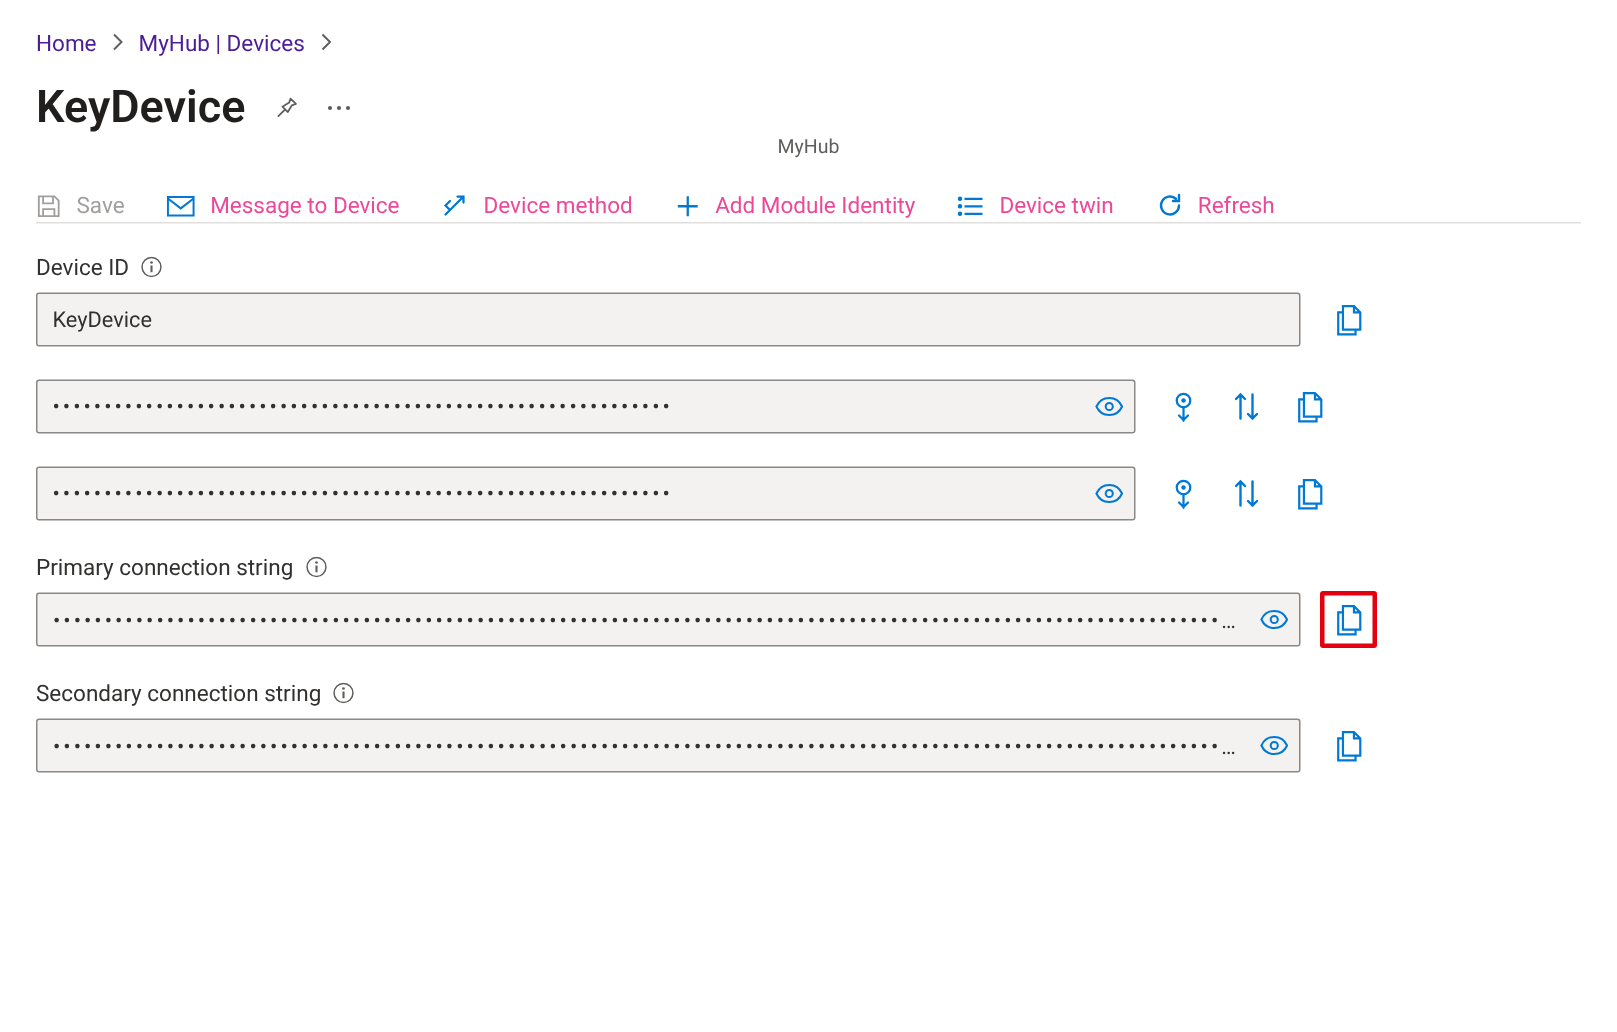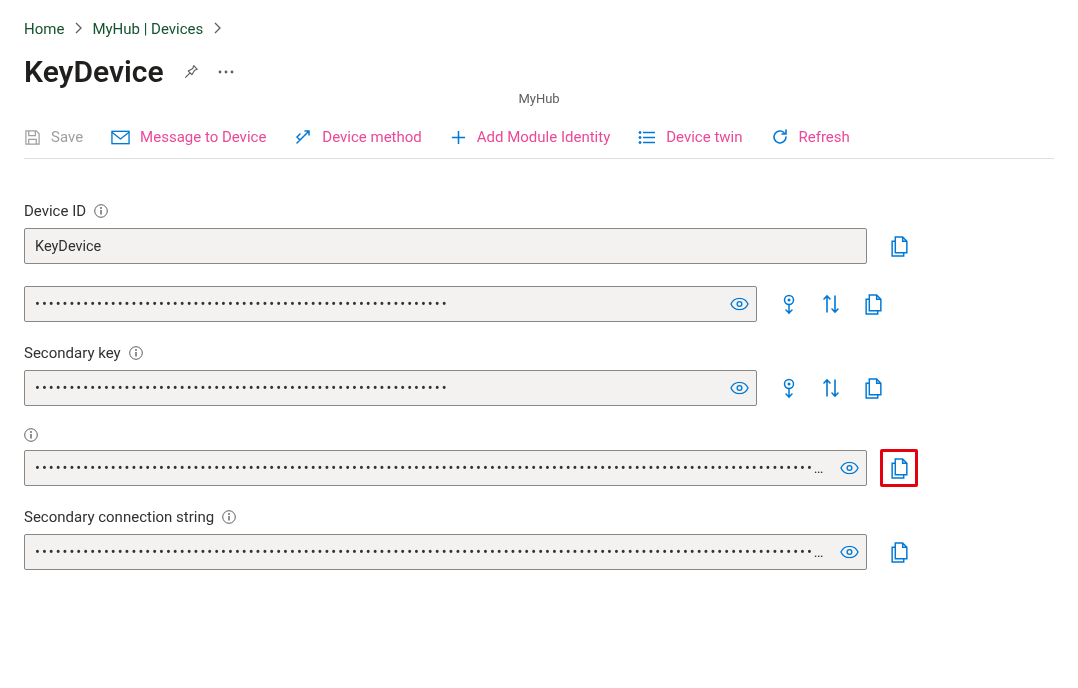--- a/index.html
+++ b/index.html
@@ -3,21 +3,21 @@
 <meta charset="utf-8">
 <style>
   * { box-sizing: border-box; margin: 0; padding: 0; }
   body {
     font-family: "Segoe UI", -apple-system, BlinkMacSystemFont, Roboto, "Helvetica Neue", sans-serif;
     font-size: 14px;
     color: #323130;
     background: #ffffff;
     padding: 20px 24px;
   }
-  a { color: #14532d; text-decoration: none; }
+  a { color: #4c1d95; text-decoration: none; }
 
   
   .breadcrumb {
     display: flex;
     align-items: center;
     gap: 10px;
     font-size: 15px;
     color: #0078d4;
     margin-bottom: 16px;
   }
@@ -47,21 +47,21 @@
     margin-top: 2px;
     margin-bottom: 22px;
     text-align: center;
   }
 
   
   .toolbar {
     display: flex;
     align-items: center;
     gap: 28px;
-    padding-bottom: 12px;
+    padding-bottom: 2px;
     border-bottom: 1px solid #e1dfdd;
   }
   .tbtn {
     display: flex;
     align-items: center;
     gap: 10px;
     cursor: pointer;
     font-size: 15px;
     color: #ec4899;
   }
@@ -70,21 +70,21 @@
     cursor: default;
   }
   .tbtn .icon { display: flex; align-items: center; }
   .tbtn:not(.disabled) .icon svg { }
   .icon-blue svg { stroke: #0078d4; }
   .icon-blue svg path, .icon-blue svg rect, .icon-blue svg line, .icon-blue svg circle, .icon-blue svg polyline {
     stroke: #0078d4;
   }
 
   
-  .form-section { margin-top: 43px; }
+  .form-section { margin-top: 20px; }
   .field { margin-bottom: 22px; }
   .field-label-row {
     display: flex;
     align-items: center;
     gap: 8px;
     margin-bottom: 8px;
     font-size: 15px;
     color: #323130;
   }
   .info-icon {
@@ -286,30 +286,20 @@
       </span>
       <span class="icon-btn">
         <svg width="19" height="21" viewBox="0 0 18 20" fill="none">
             <path d="M5 1h7l4 4v11H5V1z M12 1v4h4 M5 5H2v14h11v-3" stroke="#0078d4" stroke-width="1.4"></path>
           </svg>
       </span>
     </div>
   </div>
 
   <div class="field">
-    <div class="field-label-row">
-      <span>Secondary key</span>
-      <span class="info-icon">
-        <svg width="14" height="14" viewBox="0 0 14 14" fill="none">
-            <circle cx="7" cy="7" r="6.3" stroke="#605e5c" stroke-width="1"></circle>
-            <circle cx="7" cy="4" r="0.9" fill="#605e5c"></circle>
-            <rect x="6.3" y="6" width="1.4" height="4.5" fill="#605e5c"></rect>
-          </svg>
-      </span>
-    </div>
     <div class="field-row">
       <div class="input-wrap" style="width:733px">
         <input class="text-input masked" type="text" readonly="" value="••••••••••••••••••••••••••••••••••••••••••••••••••••••••••••" style="">
         <span class="reveal-btn">
           <svg width="19" height="13" viewBox="0 0 20 13" fill="none">
               <path d="M1 6.5C3 2 7 0.5 10 0.5s7 1.5 9 6c-2 4.5-6 6-9 6s-7-1.5-9-6z" stroke="#0078d4" stroke-width="1.4"></path>
               <circle cx="10" cy="6.5" r="2.5" stroke="#0078d4" stroke-width="1.4"></circle>
             </svg>
         </span>
       </div>
@@ -328,20 +318,21 @@
       <span class="icon-btn">
         <svg width="19" height="21" viewBox="0 0 18 20" fill="none">
             <path d="M5 1h7l4 4v11H5V1z M12 1v4h4 M5 5H2v14h11v-3" stroke="#0078d4" stroke-width="1.4"></path>
           </svg>
       </span>
     </div>
   </div>
 
   <div class="field">
     <div class="field-label-row">
+      <span>Primary connection string</span>
       <span class="info-icon">
         <svg width="14" height="14" viewBox="0 0 14 14" fill="none">
             <circle cx="7" cy="7" r="6.3" stroke="#605e5c" stroke-width="1"></circle>
             <circle cx="7" cy="4" r="0.9" fill="#605e5c"></circle>
             <rect x="6.3" y="6" width="1.4" height="4.5" fill="#605e5c"></rect>
           </svg>
       </span>
     </div>
     <div class="field-row">
       <div class="input-wrap">

